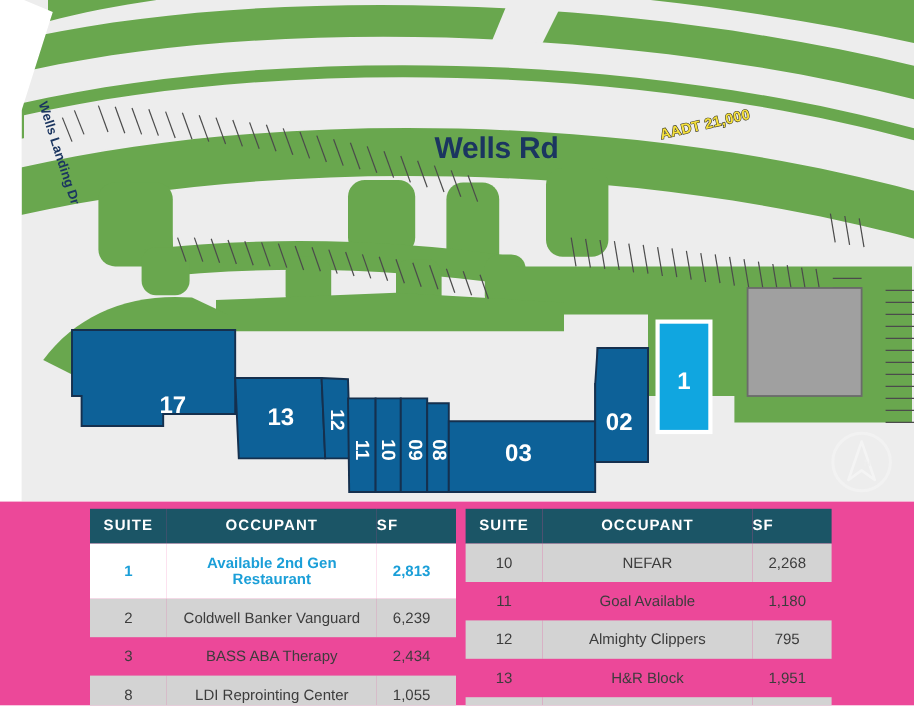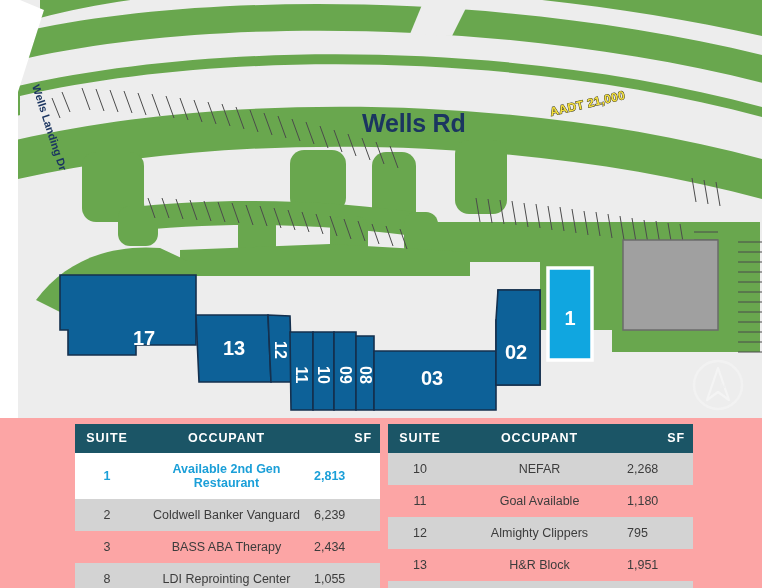--- a/index.html
+++ b/index.html
@@ -60,21 +60,21 @@
     letter-spacing: 0.3px;
   }
 
   
   #tenant-tables {
     position: absolute;
     left: 0;
     top: 418px;
     width: 762px;
     height: 170px;
-    background: #fca5a5;
+    background: #ec4899;
   }
   .roster-table {
     position: absolute;
     top: 6px;
     width: 297px;
     border-collapse: collapse;
     table-layout: fixed;
   }
   #roster-left  { left: 75px; }
   #roster-right { left: 388px; }
@@ -84,30 +84,30 @@
     color: #ffffff;
     font-size: 12.5px;
     font-weight: bold;
     letter-spacing: 0.9px;
     padding: 7px 0 8px 0;
     text-align: center;
     border: none;
   }
   .roster-table thead th.col-suite   { width: 64px; }
   .roster-table thead th.col-occ     { width: 175px; }
-  .roster-table thead th.col-sf      { width: 58px; padding-right: 8px; text-align: right; }
+  .roster-table thead th.col-sf      { width: 58px; padding-right: 8px; text-align: left; }
 
   .roster-table tbody td {
     font-size: 12.5px;
     color: #3c3c3c;
     padding: 9px 0 9px 0;
     text-align: center;
     border: none;
   }
-  .roster-table tbody td.cell-sf { text-align: left; padding-right: 8px; }
+  .roster-table tbody td.cell-sf { text-align: center; padding-right: 8px; }
   .roster-table tbody tr.shaded td { background: #d3d3d3; }
   .roster-table tbody tr.available td {
     color: #1b9fd8;
     font-weight: bold;
     background: #ffffff;
   }
 
   
   .compass-ring { fill: none; stroke: #f2f2f2; stroke-width: 2.5; }
 </style>

